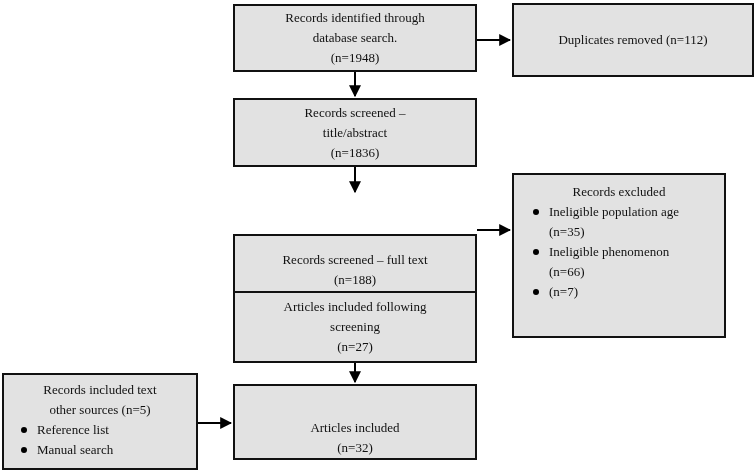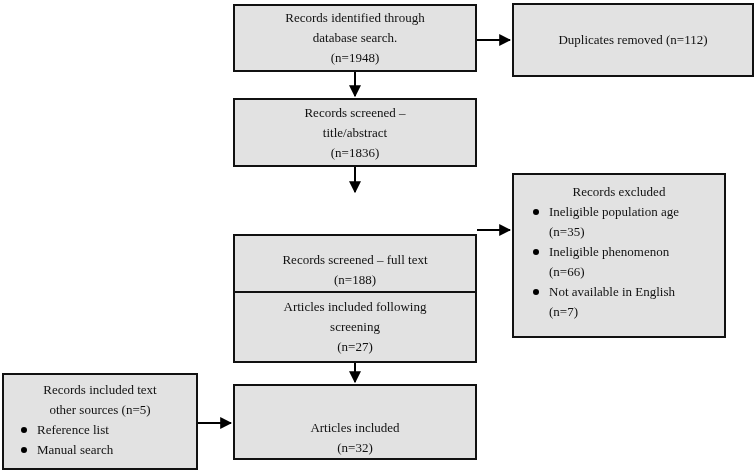--- a/index.html
+++ b/index.html
@@ -107,21 +107,20 @@
       <div class="bullet">
         <span class="dot"></span>
         <div>
           <div class="line">Ineligible phenomenon</div>
           <div class="line">(n=66)</div>
         </div>
       </div>
       <div class="bullet">
         <span class="dot"></span>
         <div>
-          <div class="line">Not available in English</div>
           <div class="line">(n=7)</div>
         </div>
       </div>
     </div>
   </div>
 
   <div class="box centered box-included-screen">
     <div class="line">Articles included following</div>
     <div class="line">screening</div>
     <div class="line">(n=27)</div>

